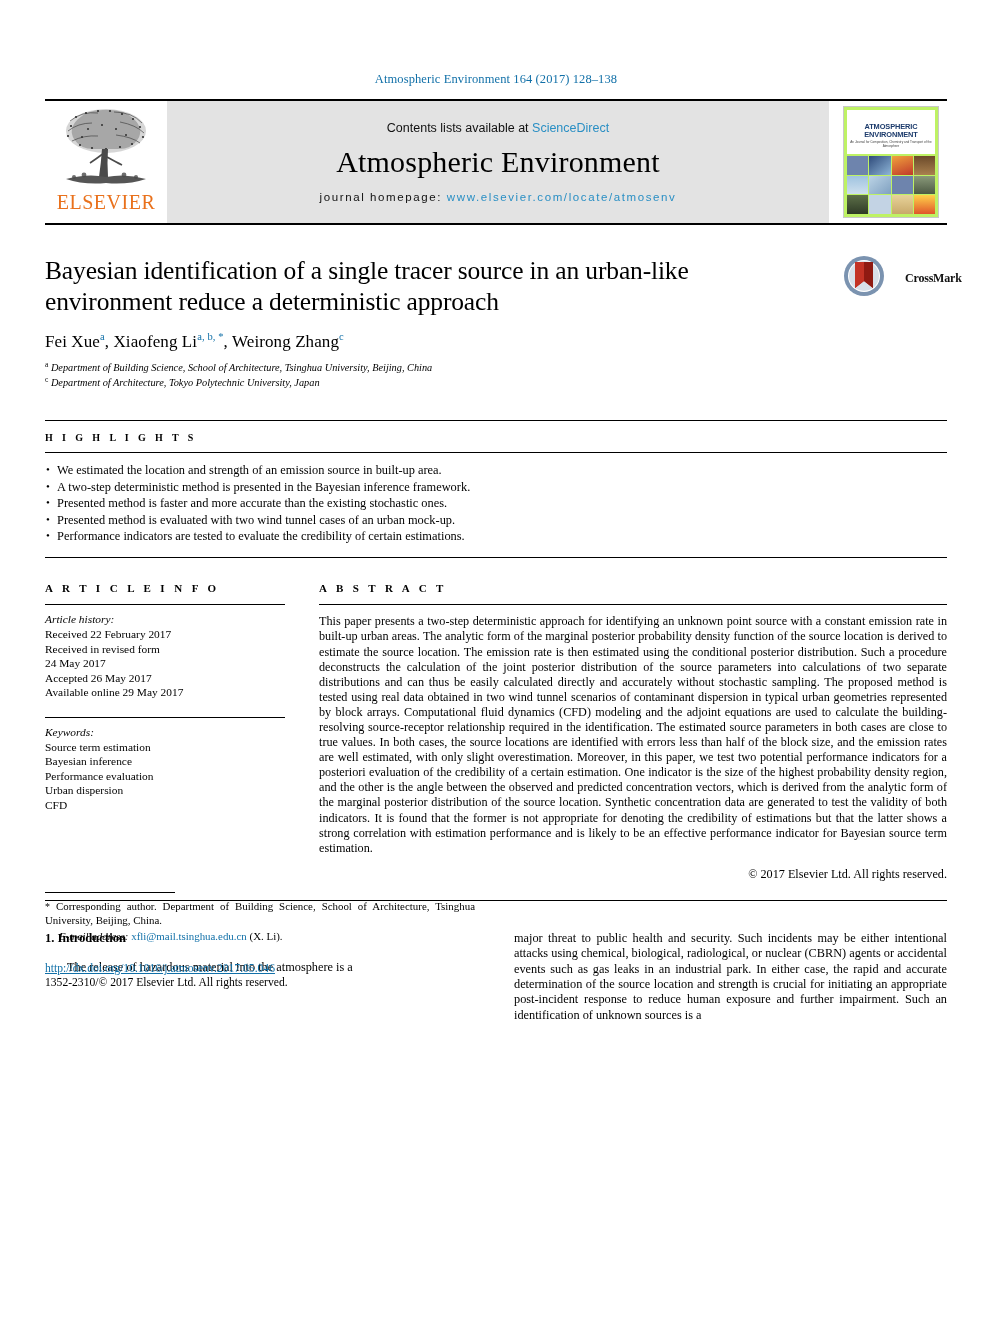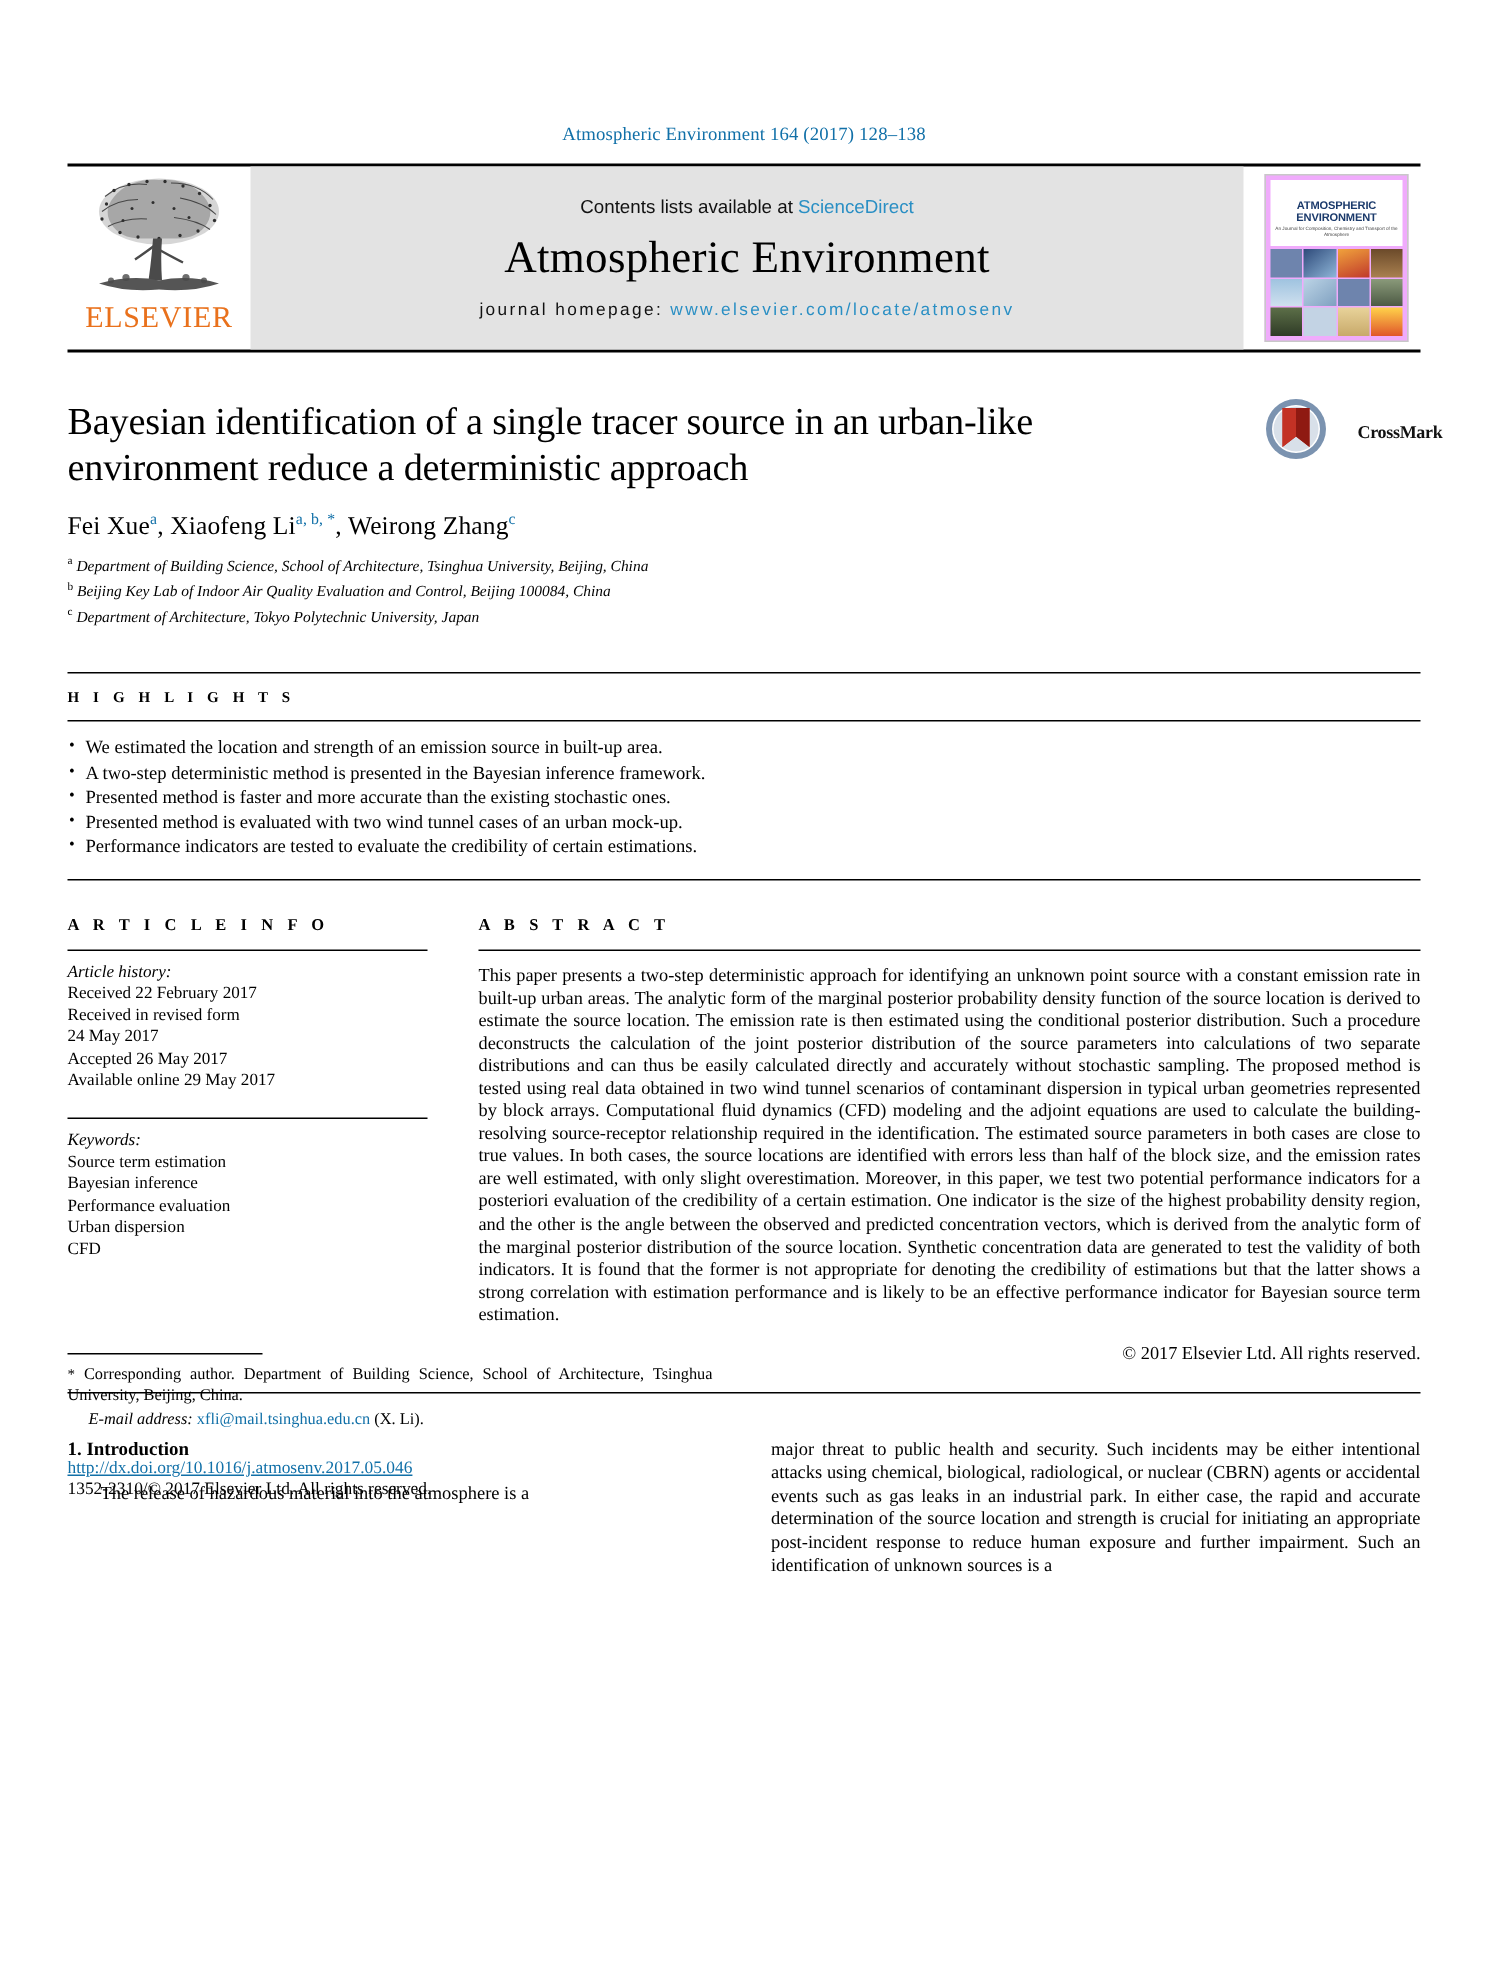--- a/index.html
+++ b/index.html
@@ -14,21 +14,20 @@
     color: #000000;
     position: relative;
     overflow: hidden;
   }
   .page {
     width: 992px;
     height: 1048px;
     position: relative;
     box-sizing: border-box;
     padding: 0 45px;
-    margin-top: 10px;
   }
 
   
   .running-head {
     text-align: center;
     color: #1170a8;
     font-size: 12.5px;
     font-family: "Liberation Serif", serif;
     padding-top: 72px;
     letter-spacing: 0.1px;
@@ -99,21 +98,21 @@
     flex: 0 0 112px;
     margin-left: 6px;
     display: flex;
     align-items: center;
     justify-content: center;
   }
   .cover-inner {
     width: 96px;
     height: 112px;
     border: 1px solid #c8c8c8;
-    background: #f0abfc;
+    background: #bef264;
     position: relative;
     overflow: hidden;
     box-sizing: border-box;
     padding: 3px;
   }
   .cover-header {
     height: 44px;
     position: relative;
     background: #fff;
   }
@@ -448,21 +447,20 @@
     <h1 class="paper-title">Bayesian identification of a single tracer source in an urban-like environment reduce a deterministic approach</h1>
 
     <div class="authors">
       <span>Fei Xue</span><sup>a</sup>,
       <span>Xiaofeng Li</span><sup>a, b, *</sup>,
       <span>Weirong Zhang</span><sup>c</sup>
     </div>
 
     <div class="affils">
       <div class="affil"><sup>a</sup> <span>Department of Building Science, School of Architecture, Tsinghua University, Beijing, China</span></div>
-      <div class="affil"><sup>b</sup> <span>Beijing Key Lab of Indoor Air Quality Evaluation and Control, Beijing 100084, China</span></div>
       <div class="affil"><sup>c</sup> <span>Department of Architecture, Tokyo Polytechnic University, Japan</span></div>
     </div>
   </div>
 
   <div class="section-rule-top">
     <div class="smallcaps-head">H I G H L I G H T S</div>
     <div class="rule-thick"></div>
     <ul class="highlights-list">
       <li>We estimated the location and strength of an emission source in built-up area.</li>
       <li>A two-step deterministic method is presented in the Bayesian inference framework.</li>

